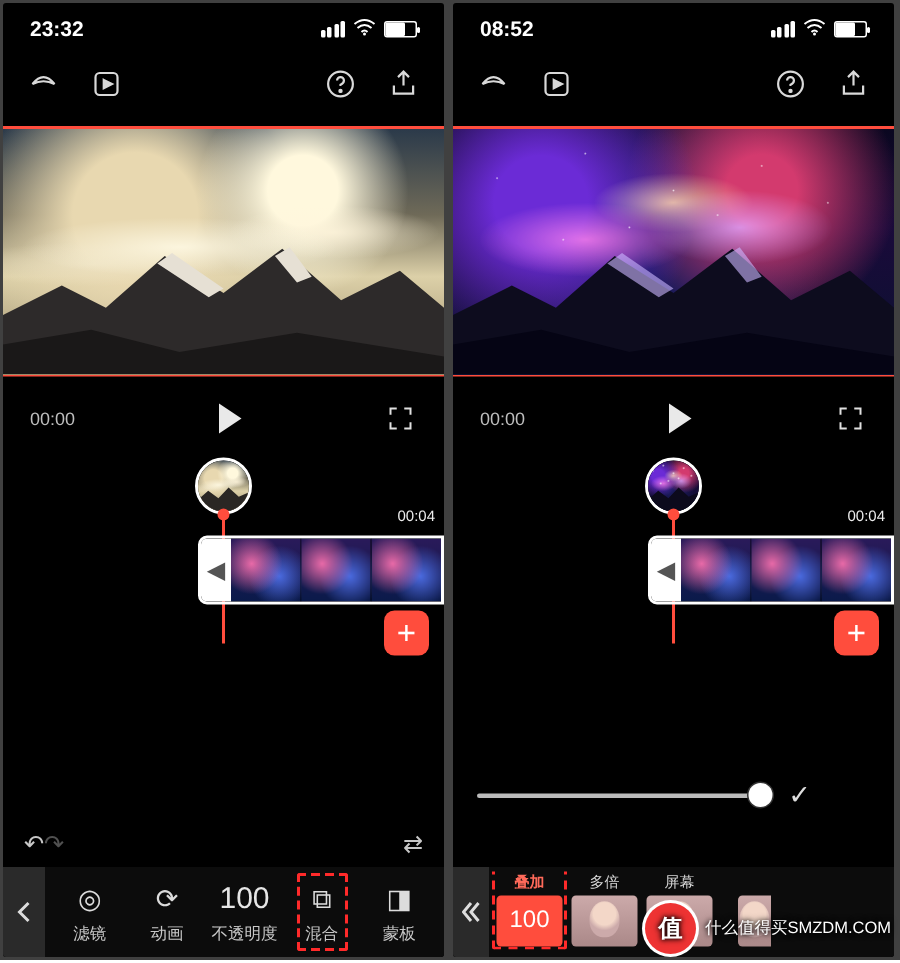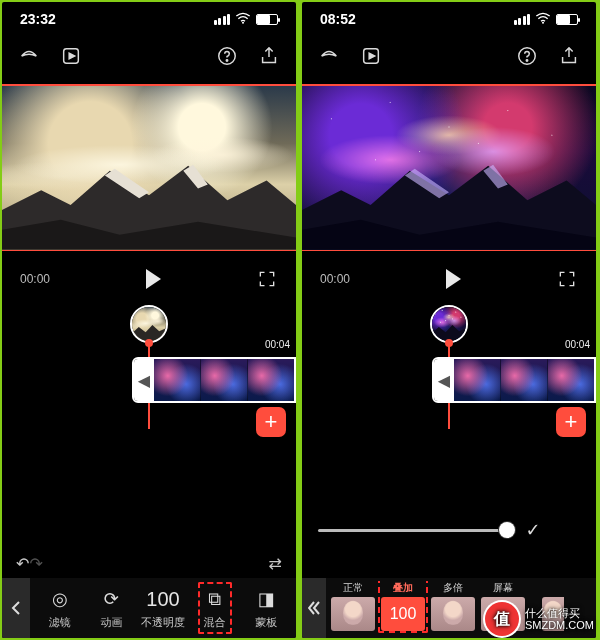--- a/index.html
+++ b/index.html
@@ -7,21 +7,21 @@
     background: #fff;
     font-family: -apple-system, "Helvetica Neue", Arial, sans-serif;
     width: 600px;
     height: 642px;
     overflow: hidden;
   }
   .stage {
     width: 600px; height: 642px; background: #fff; position: relative;
   }
   .phonepair {
-    display: flex; gap: 6px; padding: 2px; background: #84cc16;
+    display: flex; gap: 6px; padding: 2px; background: #404040;
   }
   .phone {
     width: 294px; height: 636px; background: #000; position: relative; overflow: hidden;
     color: #fff; border-radius: 2px;
   }
   
   .status {
     height: 34px; display: flex; align-items: center; justify-content: space-between;
     padding: 0 18px; font-size: 14px; font-weight: 600;
   }
@@ -199,21 +199,21 @@
   .undoright { position:absolute; left:0; right:0; bottom:126px; height:26px; display:flex; align-items:center; padding:0 14px; color:#c7c7c7;}
   
   .watermark {
     position:absolute; right:6px; bottom:6px; display:flex; align-items:center; gap:6px;
     color:#fff; font-size:11px; text-shadow:0 0 3px #000, 0 0 5px #000;
   }
   .watermark .wm-badge {
     width:34px; height:34px; border-radius:50%; background:#e33; display:flex; align-items:center; justify-content:center;
     color:#fff; font-size:16px; font-weight:700; box-shadow:0 0 0 2px #fff;
   }
-  .watermark .wm-text { display:flex; flex-direction:column; line-height:1.1; align-items:flex-start;justify-content:flex-end;}
+  .watermark .wm-text { display:flex; line-height:1.1; align-items:flex-start;justify-content:flex-end;}
 </style>
 </head>
 <body>
 <div class="stage">
 
 <div class="phonepair">
 
   <div class="phone">
     <div class="status">
       <span>23:32</span>
@@ -475,24 +475,20 @@
       <div class="slider-check">✓</div>
     </div>
 
     <div class="bottom">
       <div class="backchip" style="width:24px">
         <svg width="12" height="14" viewBox="0 0 12 14">
               <path d="M6 1L1 7l5 6M11 1L6 7l5 6" stroke="#ddd" fill="none" stroke-width="2"></path>
             </svg>
       </div>
       <div class="blendstrip" id="blend-right">
-            <div class="mode">
-              <span class="lbl">正常</span>
-              <div class="thumb por"></div>
-            </div>
             <div class="mode sel sel-wrap">
               <span class="lbl">叠加</span>
               <div class="thumb">100</div>
               <div class="dash"></div>
             </div>
             <div class="mode">
               <span class="lbl">多倍</span>
               <div class="thumb por"></div>
             </div>
             <div class="mode">

